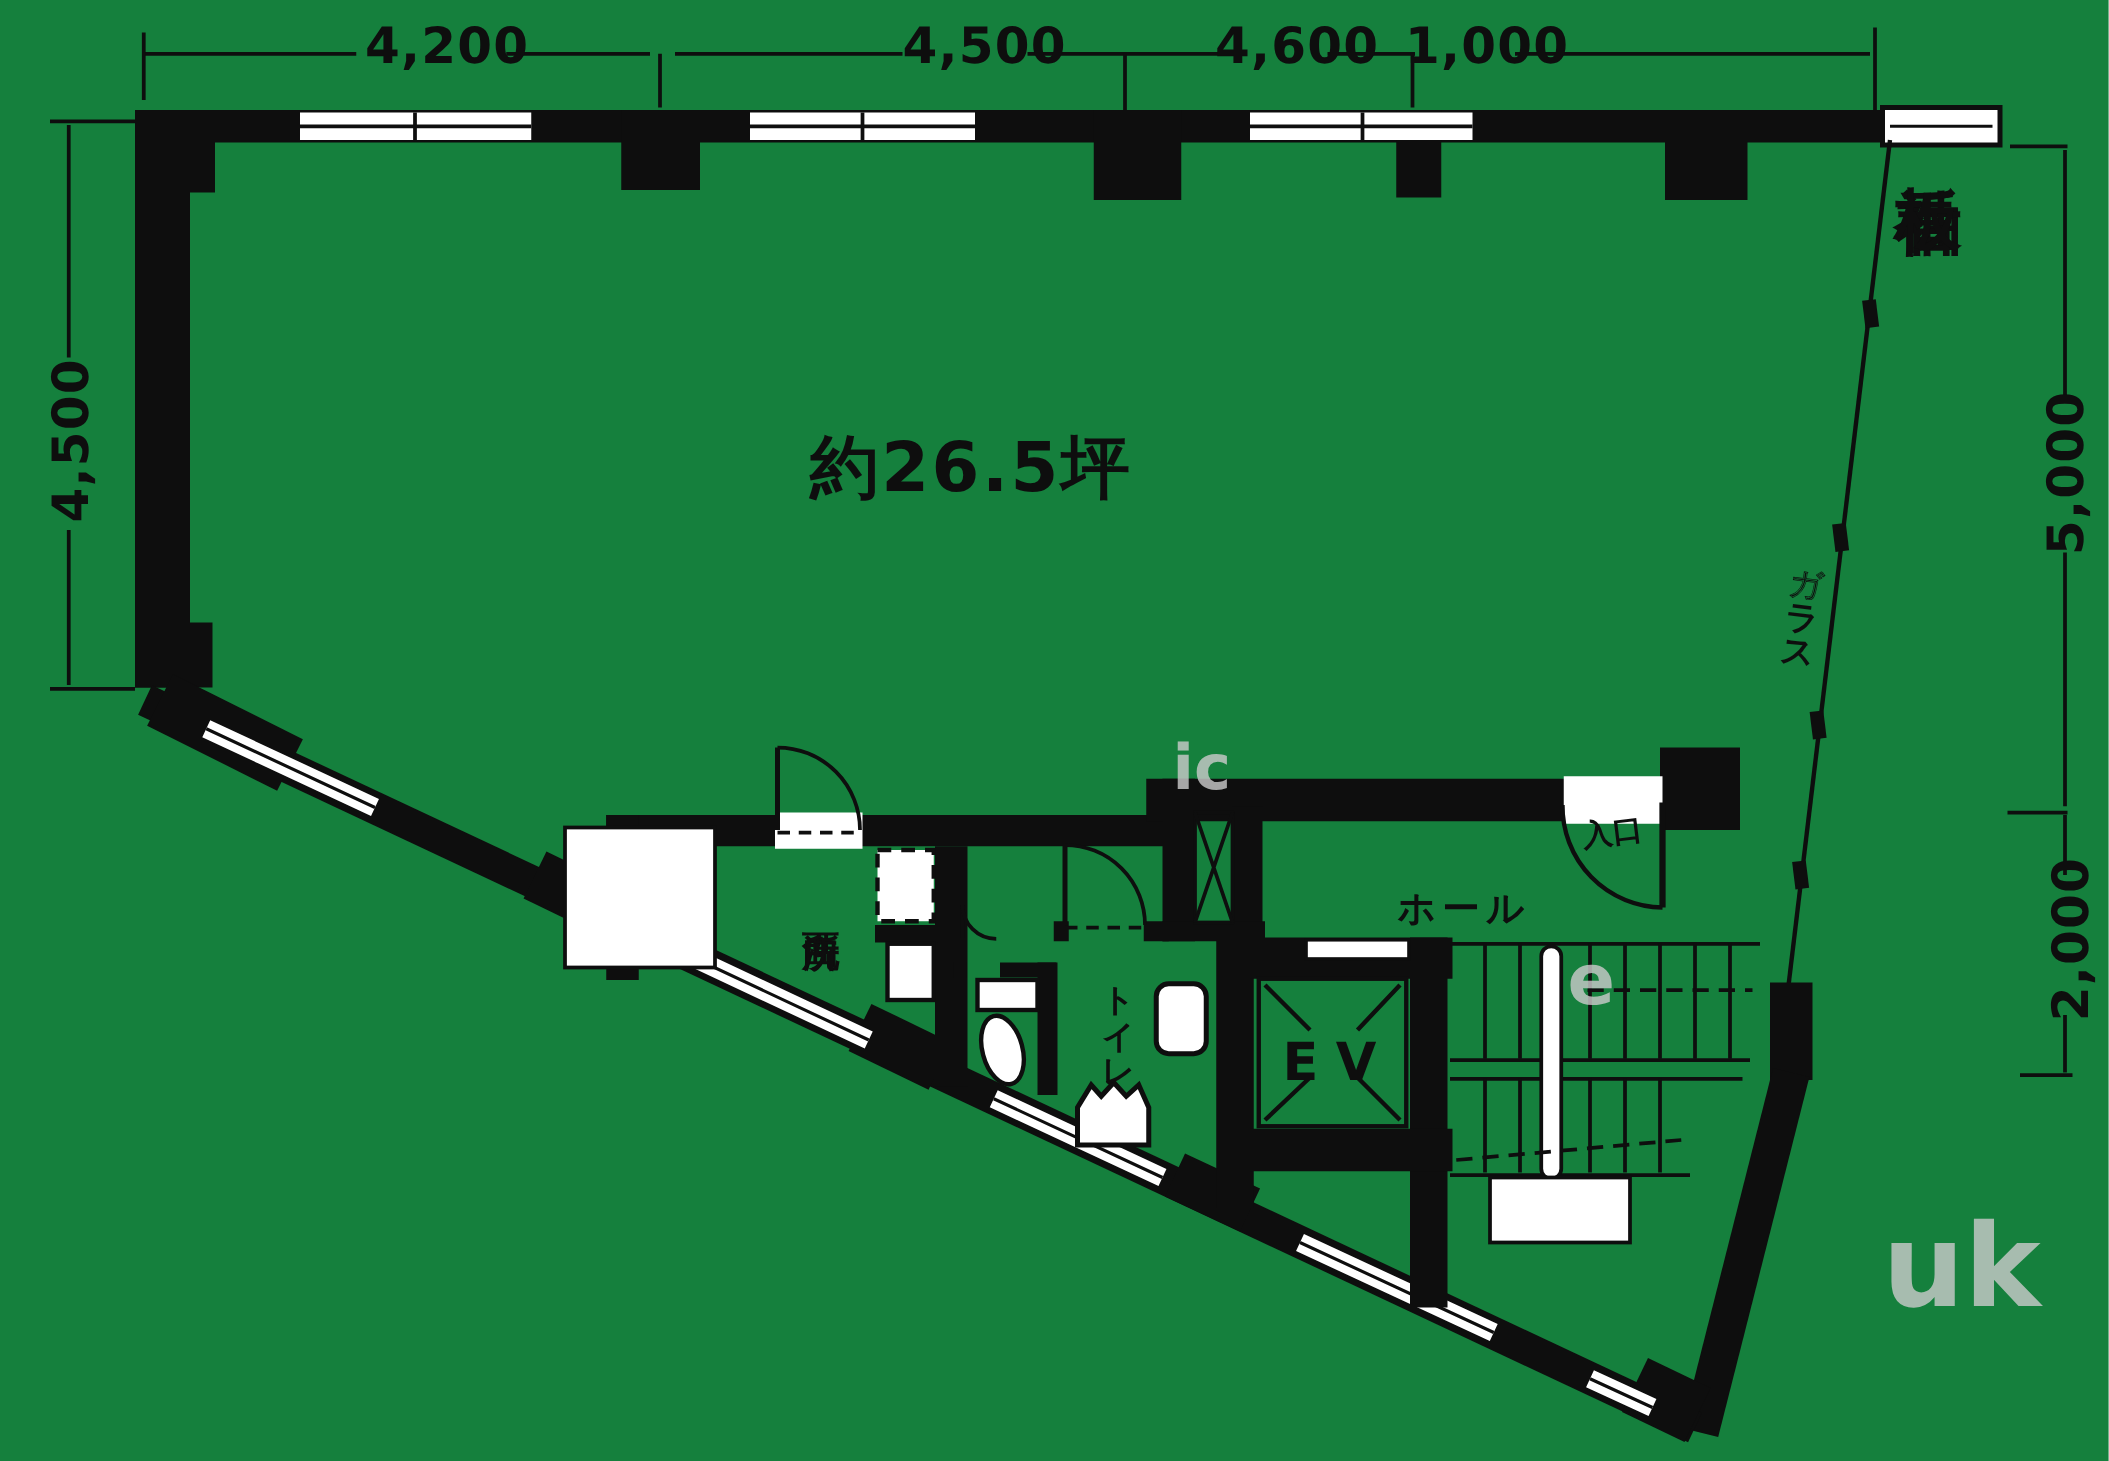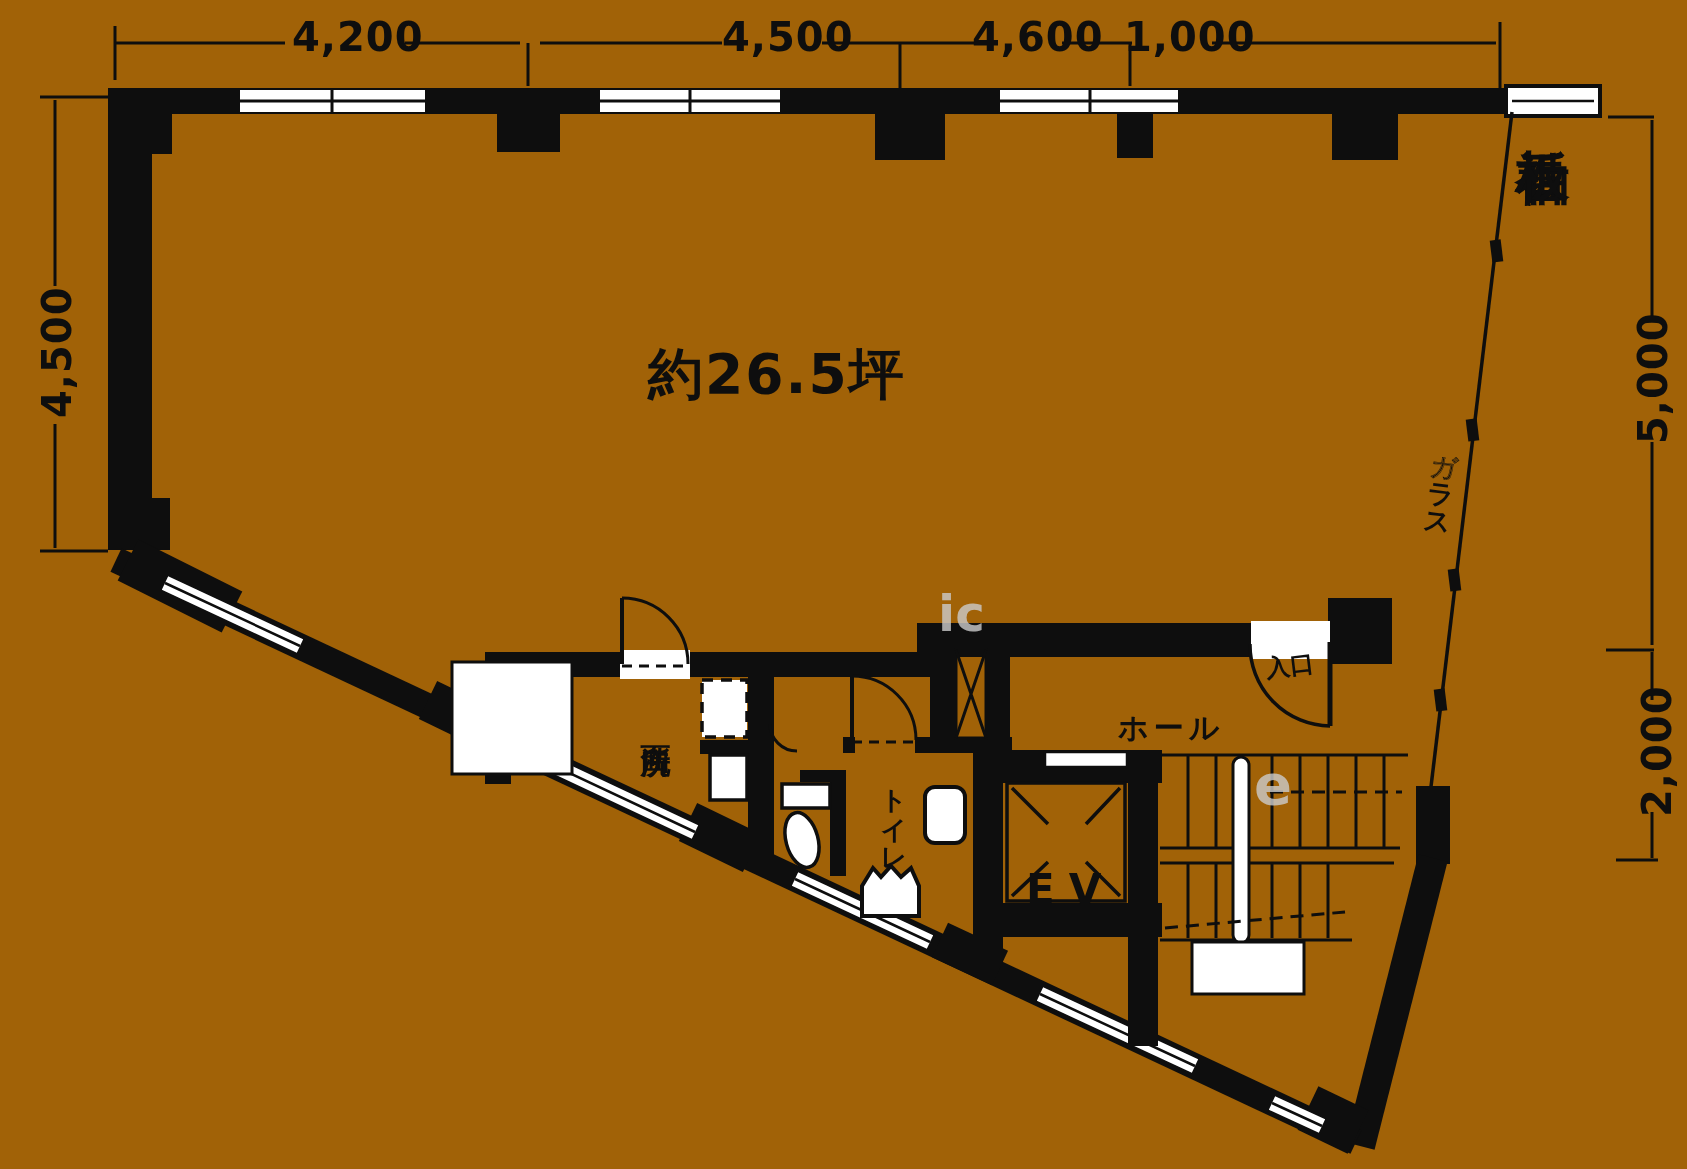--- a/index.html
+++ b/index.html
@@ -1,17 +1,17 @@
 <!DOCTYPE html>
 <html><head>
 <meta charset="utf-8">
 <style>
   html,body{margin:0;padding:0;background:#ffffff;}
   #stage{
-    position:relative;width:1687px;height:1169px;background:#a16207;overflow:hidden;
+    position:relative;width:1687px;height:1169px;background:#15803d;overflow:hidden;
     font-family:"DejaVu Sans","Liberation Sans",sans-serif;color:#0e0e0e;
   }
   #plan-svg{position:absolute;left:0;top:0;}
   .lbl{position:absolute;font-weight:700;white-space:nowrap;line-height:1.05;}
   .dim{font-size:40px;letter-spacing:1px;}
   .rot{transform:rotate(-90deg);transform-origin:center center;text-align:center;width:130px;}
   .vert{writing-mode:vertical-rl;text-orientation:upright;}
   .area{font-size:55px;letter-spacing:2px;}
   .room{font-size:30px;margin-top:28px;}
   .wm{color:#cccccc;font-weight:700;opacity:.8;}
@@ -187,20 +187,21 @@
   <div class="lbl dim rot" style="left:1588px;top:358px;">5,000</div>
   <div class="lbl dim rot" style="left:1592px;top:731px;">2,000</div>
 
   <div class="lbl area" style="left:648px;top:346px;">約26.5坪</div>
 
   <div class="lbl vert" style="left:1514px;top:106px;font-size:54px;">袖看板</div>
   <div class="lbl vert" style="left:1428px;top:434px;font-size:27px;transform:rotate(7deg);">ガラス</div>
 
   <div class="lbl vert room" style="left:640px;top:694px;">洗面所</div>
   <div class="lbl vert" style="left:880px;top:770px;font-size:26px;">トイレ</div>
-  <div class="lbl" style="left:1026px;top:868px;font-size:42px;letter-spacing:14px;font-weight:700;">EV</div>
+  <div class="lbl" style="left:1026px;top:828px;font-size:42px;letter-spacing:14px;font-weight:700;">EV</div>
   <div class="lbl room" style="left:1118px;top:684px;letter-spacing:5px;">ホール</div>
   <div class="lbl" style="left:1266px;top:654px;font-size:24px;transform:rotate(-7deg);">入口</div>
 
   <div class="lbl wm" style="left:938px;top:588px;font-size:50px;text-align:center;">ic</div>
   <div class="lbl wm" style="left:1254px;top:756px;font-size:56px;">e</div>
+  <div class="lbl wm" style="left:1506px;top:966px;font-size:92px;">uk</div>
 
 </div>
 
 </body></html>

